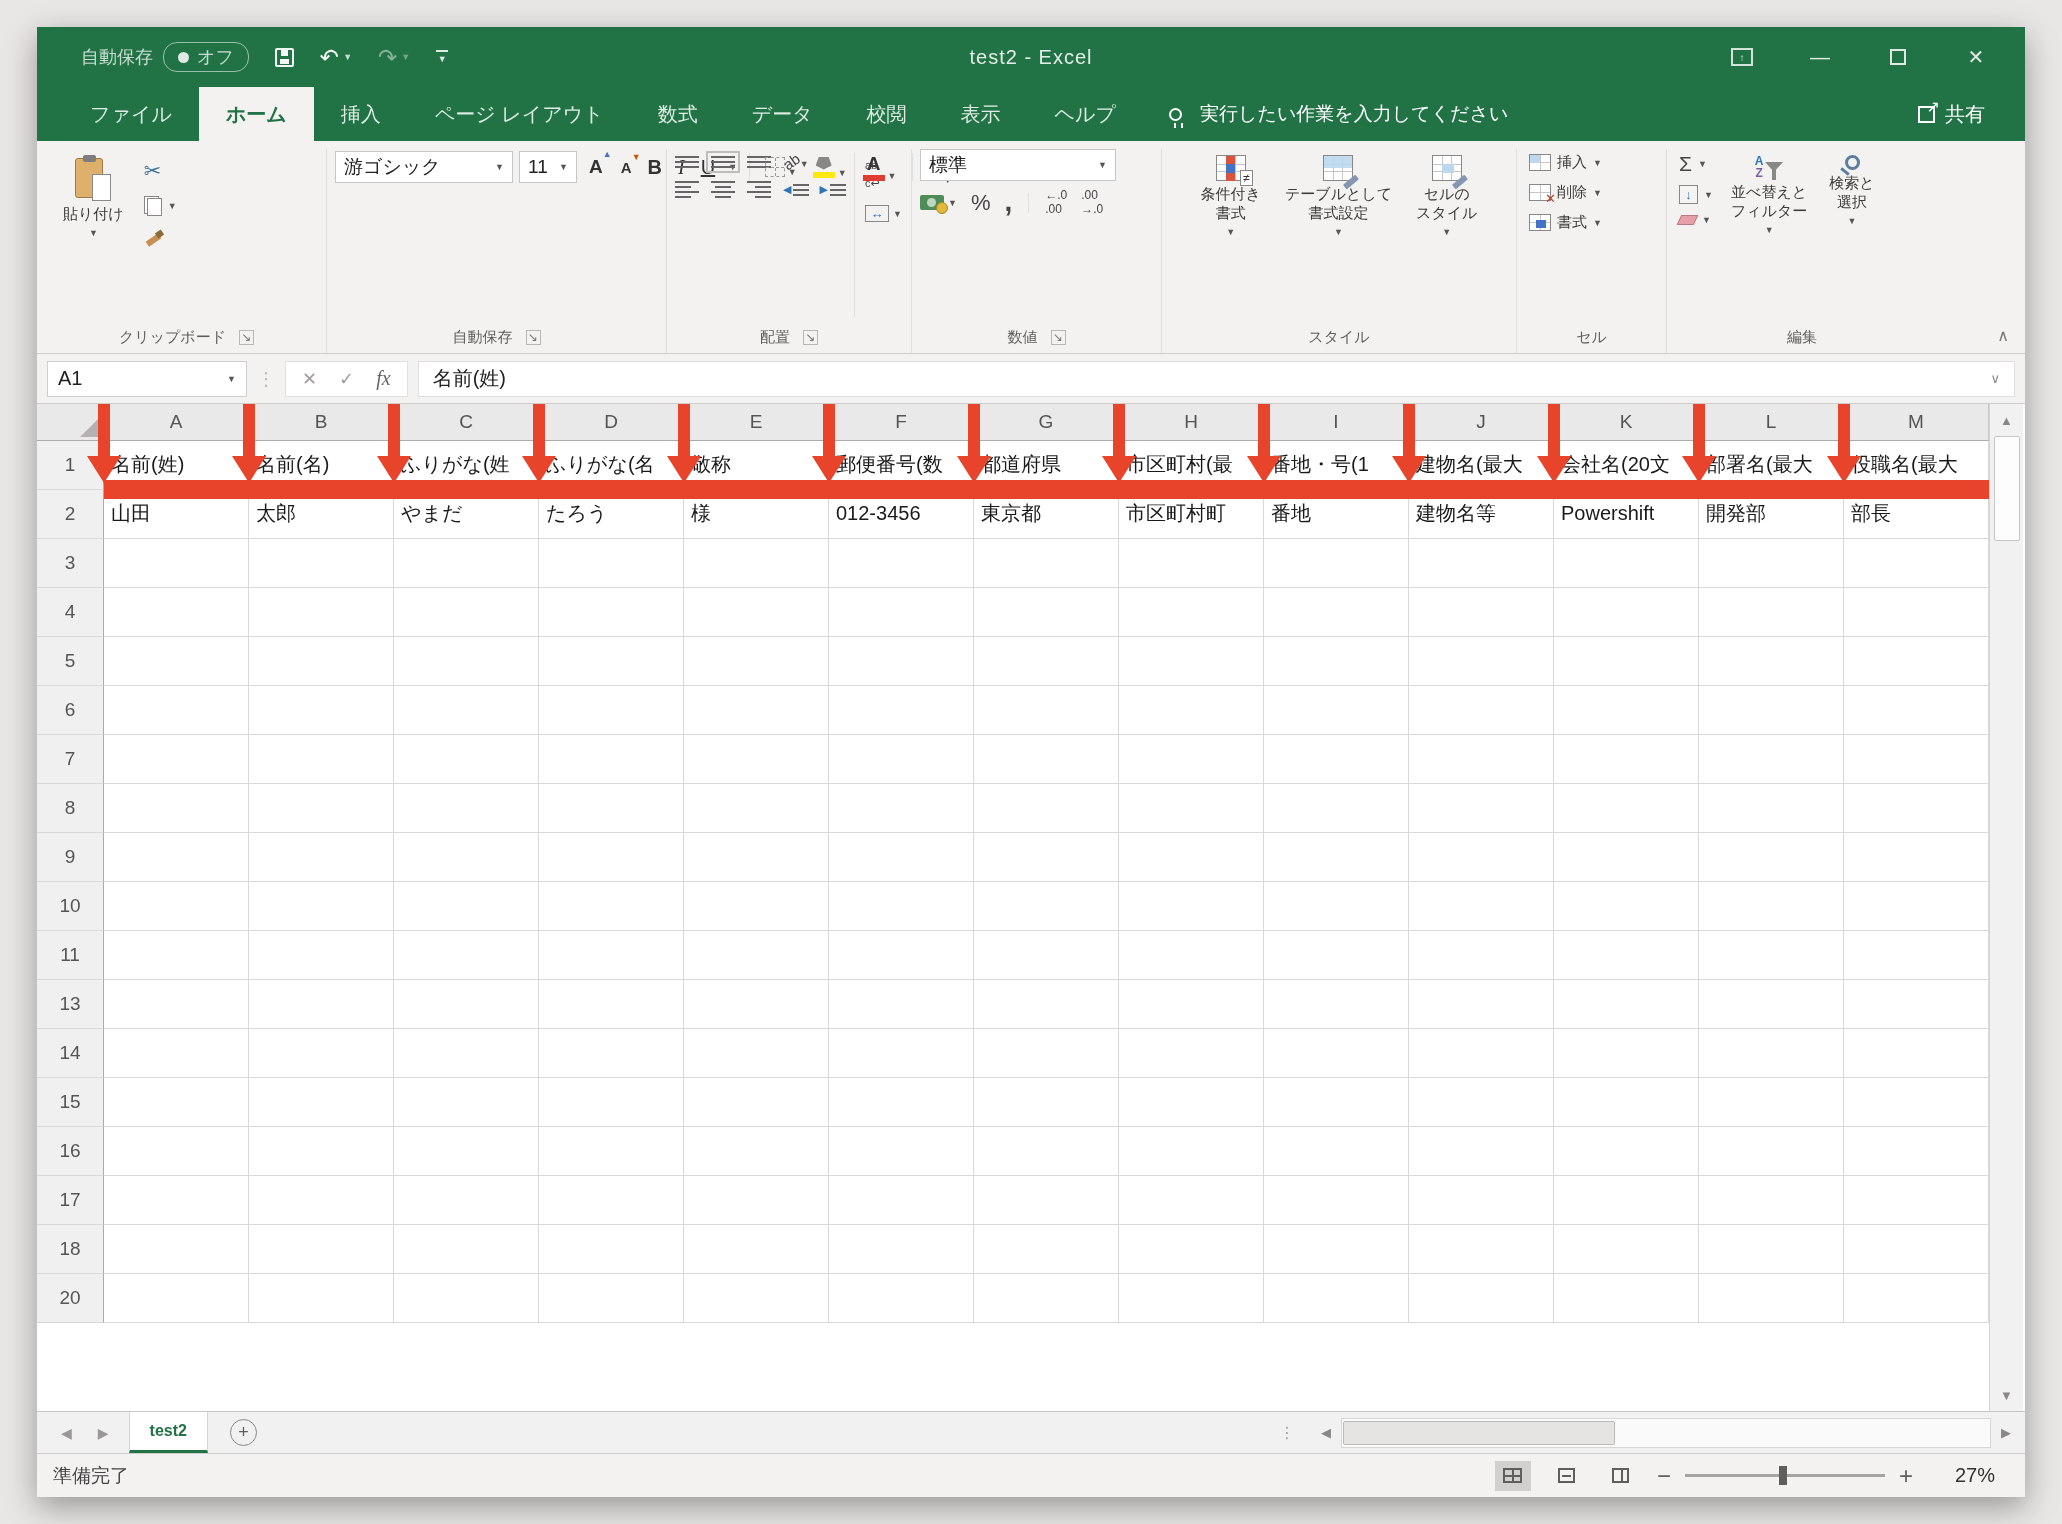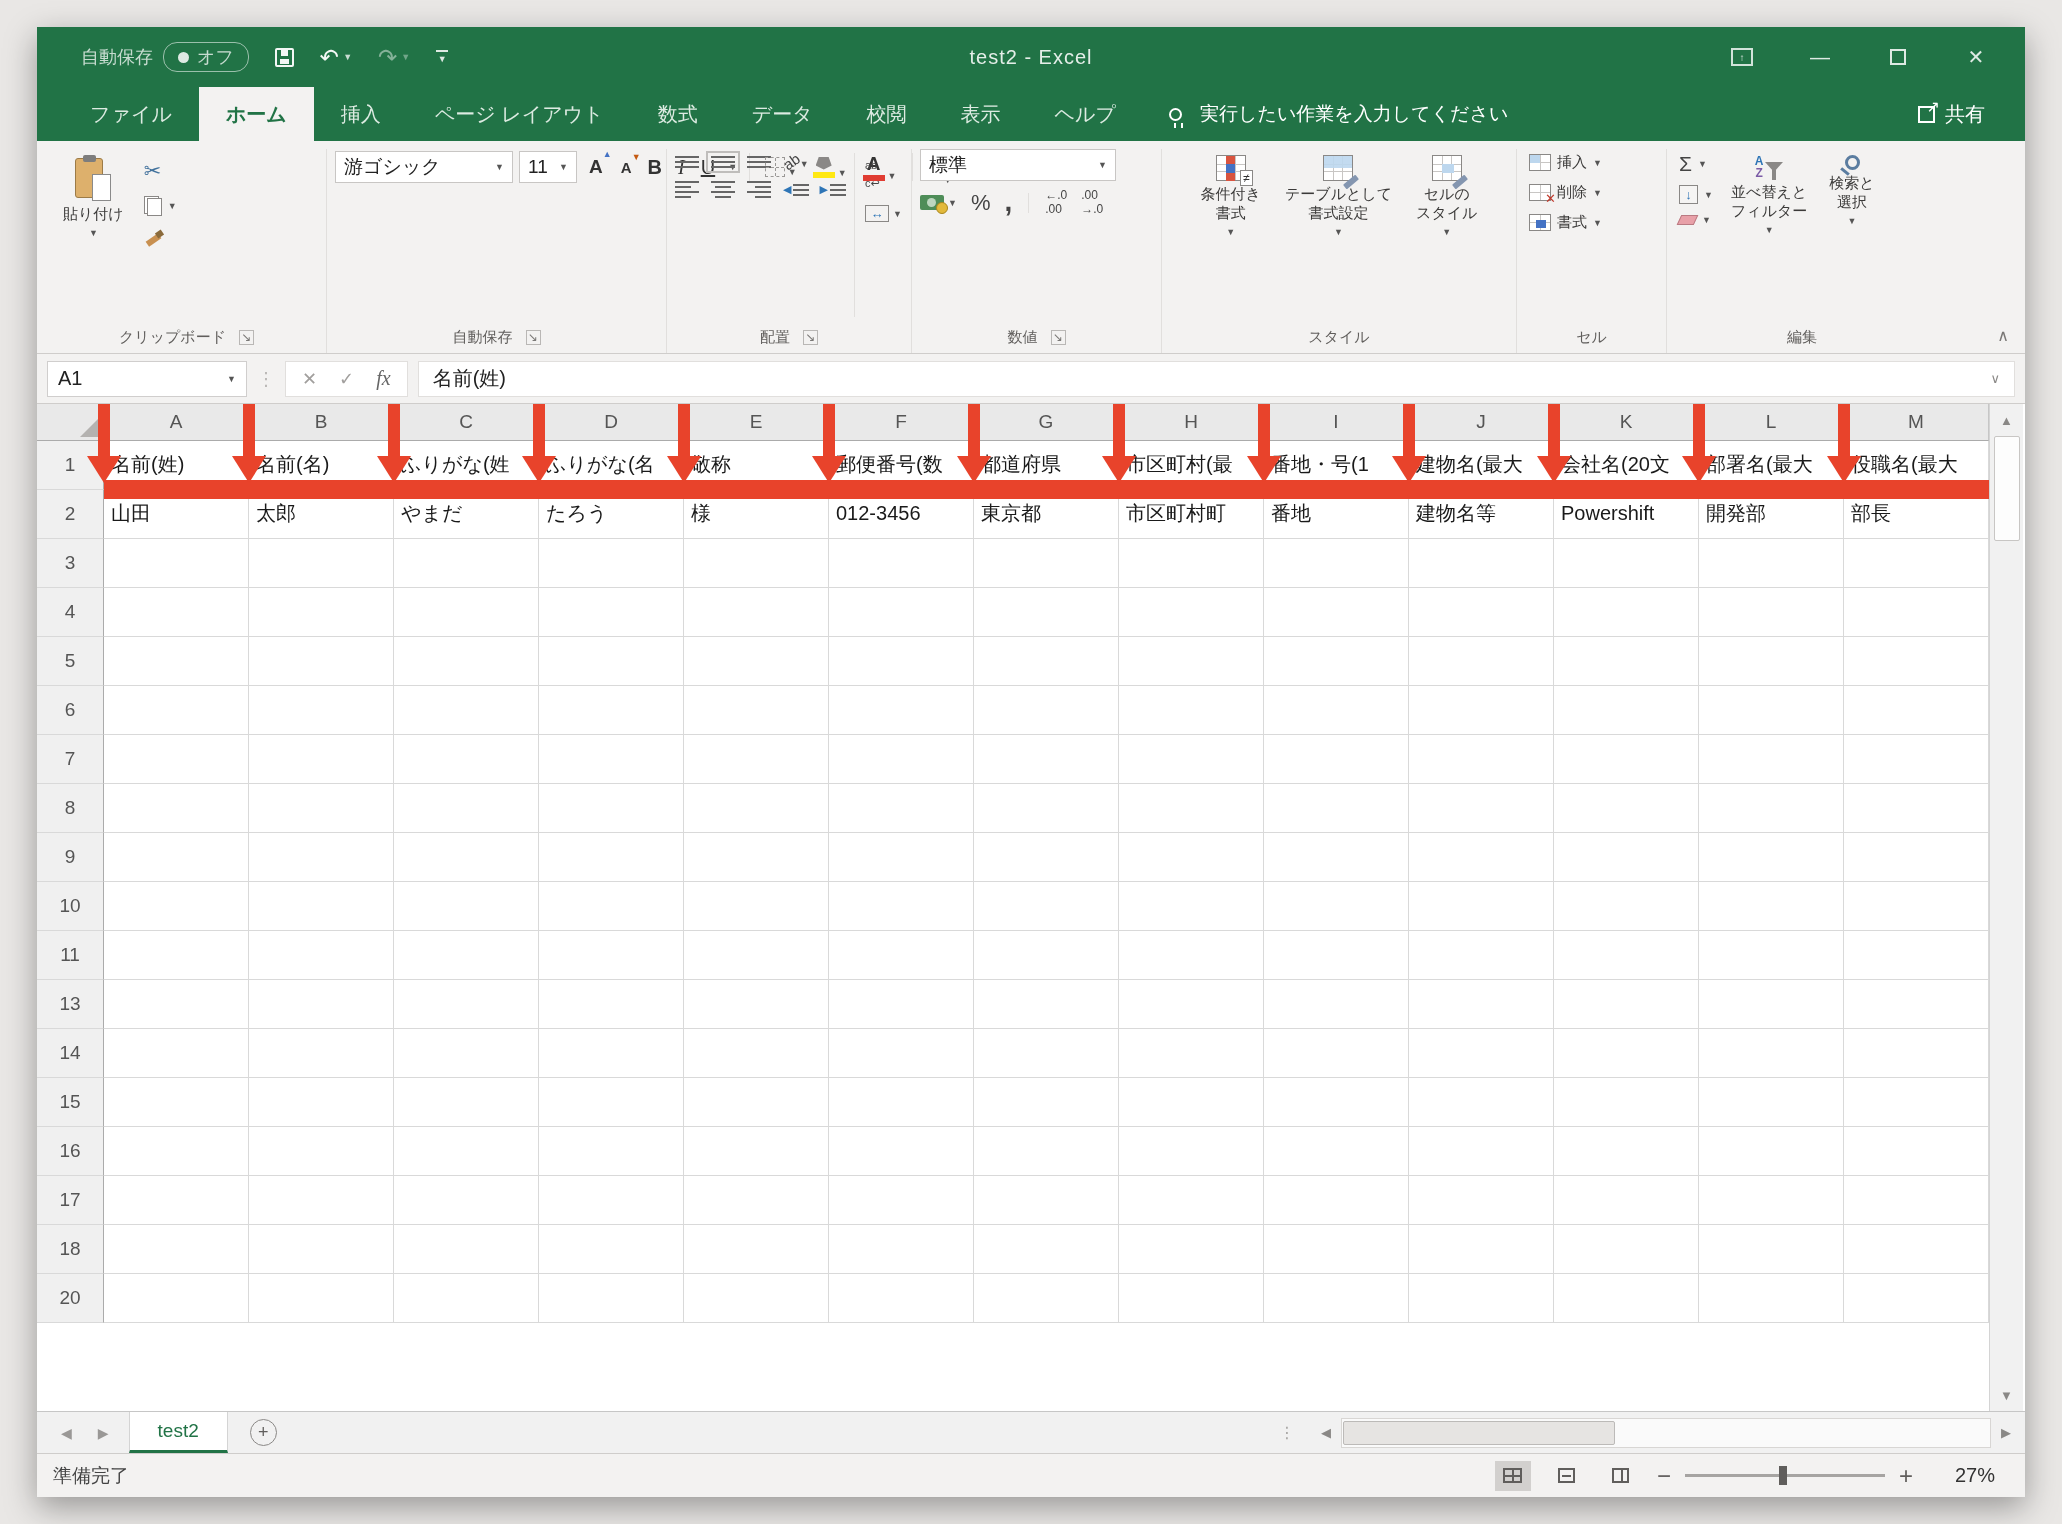--- a/index.html
+++ b/index.html
@@ -185,21 +185,21 @@
   .arrow .shaft{width:12px;height:52px;}
   .arrow .head{width:0;height:0;border-left:17px solid transparent;border-right:17px solid transparent;border-top:27px solid;}
   .vscroll{width:34px;flex:0 0 auto;background:#f1f1f1;border-left:1px solid #d4d4d4;display:flex;flex-direction:column;align-items:center;}
   .vsbtn{width:34px;height:32px;display:flex;align-items:center;justify-content:center;color:#8a8886;font-size:13px;}
   .vthumb{width:26px;height:105px;background:#fdfdfd;border:1px solid #c8c6c4;border-radius:2px;}
   .vsbtn.bottom{margin-top:auto;}
 
   
   .sheetbar{height:42px;background:#f1f1f1;border-top:1px solid #c6c6c6;display:flex;align-items:stretch;flex:0 0 auto;}
   .navarr{display:flex;align-items:center;gap:26px;padding:0 20px 0 24px;color:#9a9896;font-size:14px;}
-  .stab{display:flex;align-items:center;padding:0 28px;background:#fff;color:var(--green);font-weight:normal;font-size:19px;border-bottom:3px solid var(--green);border-right:1px solid #d4d4d4;border-left:1px solid #d4d4d4;}
+  .stab{display:flex;align-items:center;padding:0 20px;background:#fff;color:var(--green);font-weight:bold;font-size:16px;border-bottom:3px solid var(--green);border-right:1px solid #d4d4d4;border-left:1px solid #d4d4d4;}
   .addsheet{width:27px;height:27px;border:1px solid #8a8886;border-radius:50%;display:flex;align-items:center;justify-content:center;color:#605e5c;font-size:18px;align-self:center;margin-left:22px;}
   .hscroll{margin-left:auto;display:flex;align-items:center;margin-right:4px;}
   .hdots{color:#a8a6a4;font-size:16px;margin-right:14px;letter-spacing:2px;}
   .hsbtn{width:30px;height:30px;display:flex;align-items:center;justify-content:center;color:#8a8886;font-size:13px;background:#f1f1f1;}
   .htrack{width:650px;height:30px;background:#fafafa;border:1px solid #d8d6d4;display:flex;align-items:center;padding:1px;}
   .hthumb{width:272px;height:24px;background:#e6e4e2;border:1px solid #bcbab8;border-radius:2px;}
 
   
   .statusbar{height:44px;background:var(--ribbon);border-top:1px solid #cfcdcb;display:flex;align-items:center;padding:0 16px;font-size:19px;color:#444;flex:0 0 auto;}
   .sbright{margin-left:auto;display:flex;align-items:center;gap:18px;margin-right:14px;}

